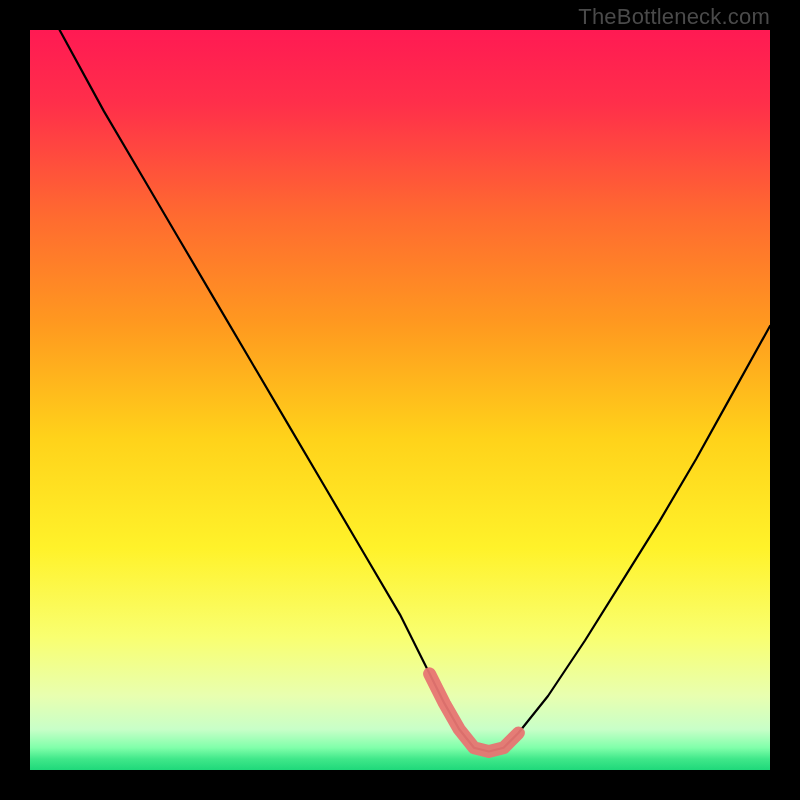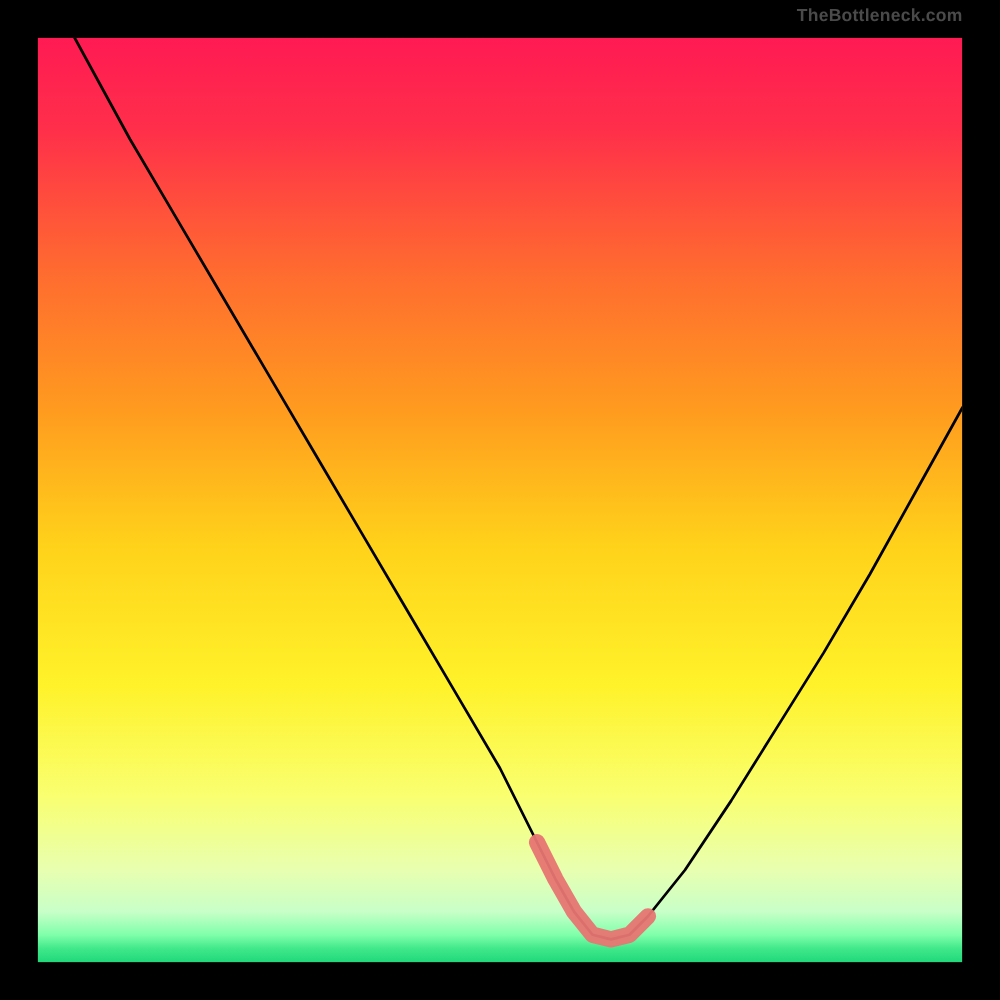--- a/index.html
+++ b/index.html
@@ -33,22 +33,22 @@
   .curve-layer {
     position: absolute;
     left: 0; top: 0;
     width: 100%; height: 100%;
   }
   .watermark {
     position: absolute;
     top: 4px;
     right: 30px;
     color: #4a4a4a;
-    font-size: 14px;
-    font-weight: 700;
+    font-size: 22px;
+    font-weight: 400;
     letter-spacing: 0.2px;
     user-select: none;
   }
 </style>
 </head>
 <body>
 
 <div class="frame">
 
   <div class="watermark">TheBottleneck.com</div>

